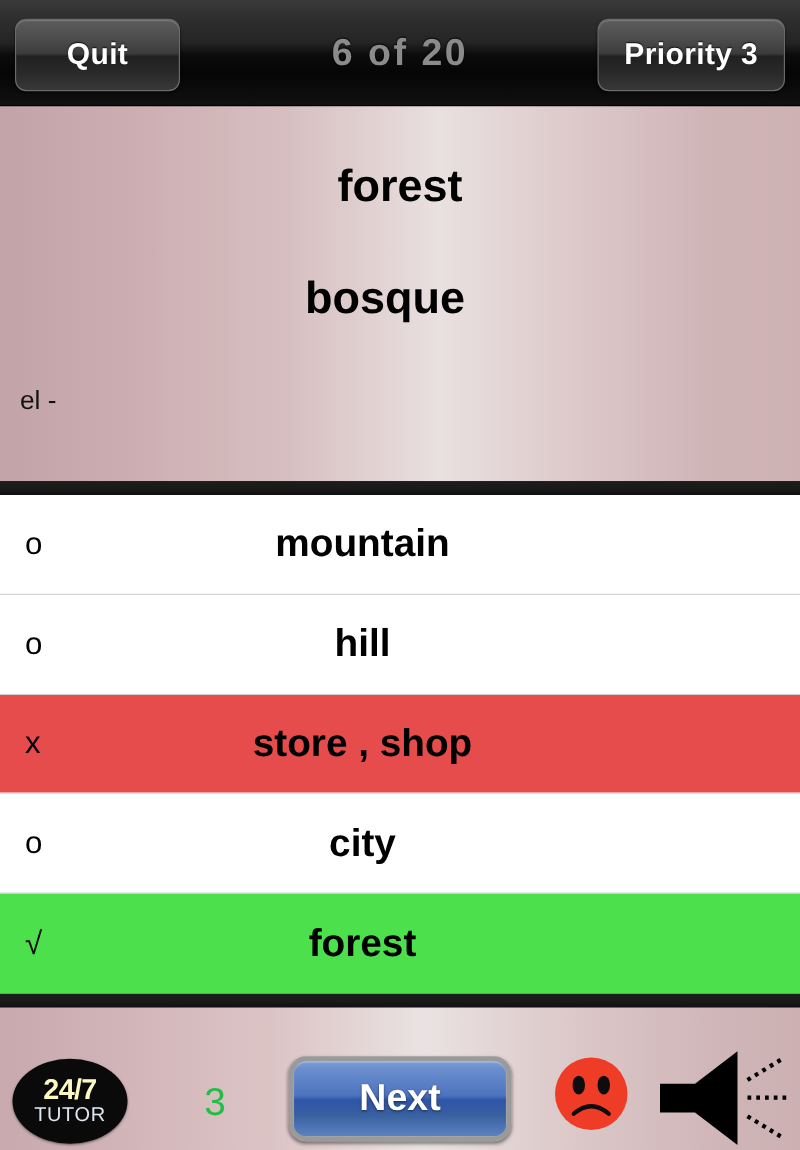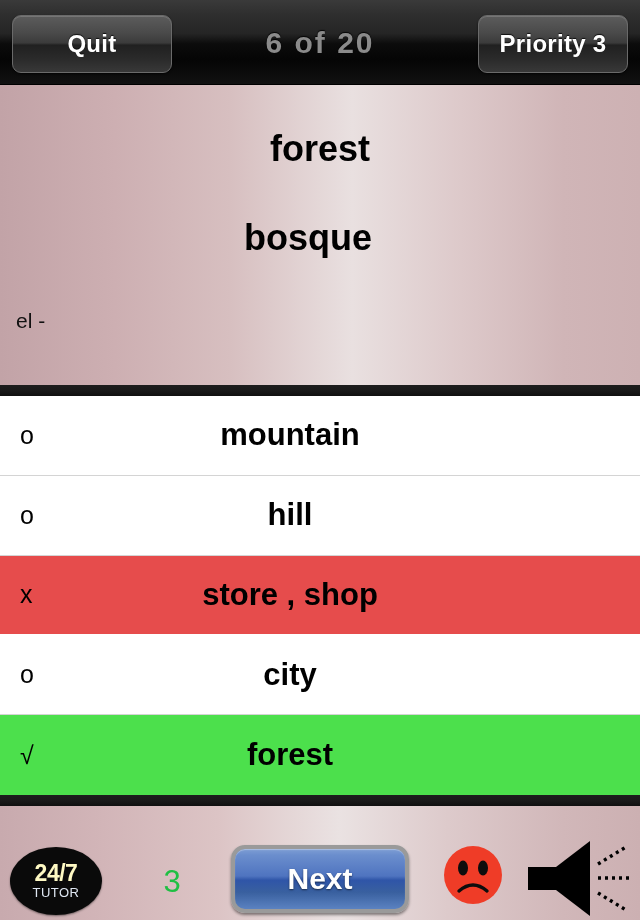--- a/index.html
+++ b/index.html
@@ -37,21 +37,21 @@
     box-shadow: inset 0 1px 0 rgba(255,255,255,0.16),
                 0 1px 2px rgba(0,0,0,0.7);
     box-sizing: border-box;
     display: flex; align-items: center; justify-content: center;
     color: #ffffff;
     font-weight: bold;
     font-size: 24px;
     letter-spacing: 0.3px;
     text-shadow: 0 -1px 1px rgba(0,0,0,0.8);
   }
-  #quit-button { left: 12px; width: 160px; }
+  #quit-button { left: 12px; width: 132px; }
   #priority-button { right: 12px; width: 150px; }
   .counter {
     position: absolute;
     left: 0; top: 0; width: 640px; height: 85px;
     display: flex; align-items: center; justify-content: center;
     color: #8b8b8b;
     font-size: 30px;
     font-weight: bold;
     letter-spacing: 2px;
     text-shadow: 0 -1px 1px rgba(0,0,0,0.9);
@@ -139,21 +139,21 @@
     background: #0a0a0a;
     display: flex; flex-direction: column;
     align-items: center; justify-content: center;
     box-shadow: 0 1px 2px rgba(0,0,0,0.45);
   }
   .tutor-logo .big {
     color: #fef9c3; font-weight: bold; font-size: 23px; line-height: 1.0;
     letter-spacing: -0.5px;
   }
   .tutor-logo .small {
-    color: #dfe7f2; font-size: 13px; line-height: 1.2; letter-spacing: 0.5px;
+    color: #dfe7f2; font-size: 16px; line-height: 1.2; letter-spacing: 0.5px;
   }
   .streak-count {
     position: absolute; left: 155px; top: 58px;
     width: 34px; text-align: center;
     color: #1fbf43; font-size: 31px; font-weight: normal;
   }
   #next-button {
     position: absolute; left: 231px; top: 845px;
     width: 178px; height: 68px;
     border-radius: 14px;

